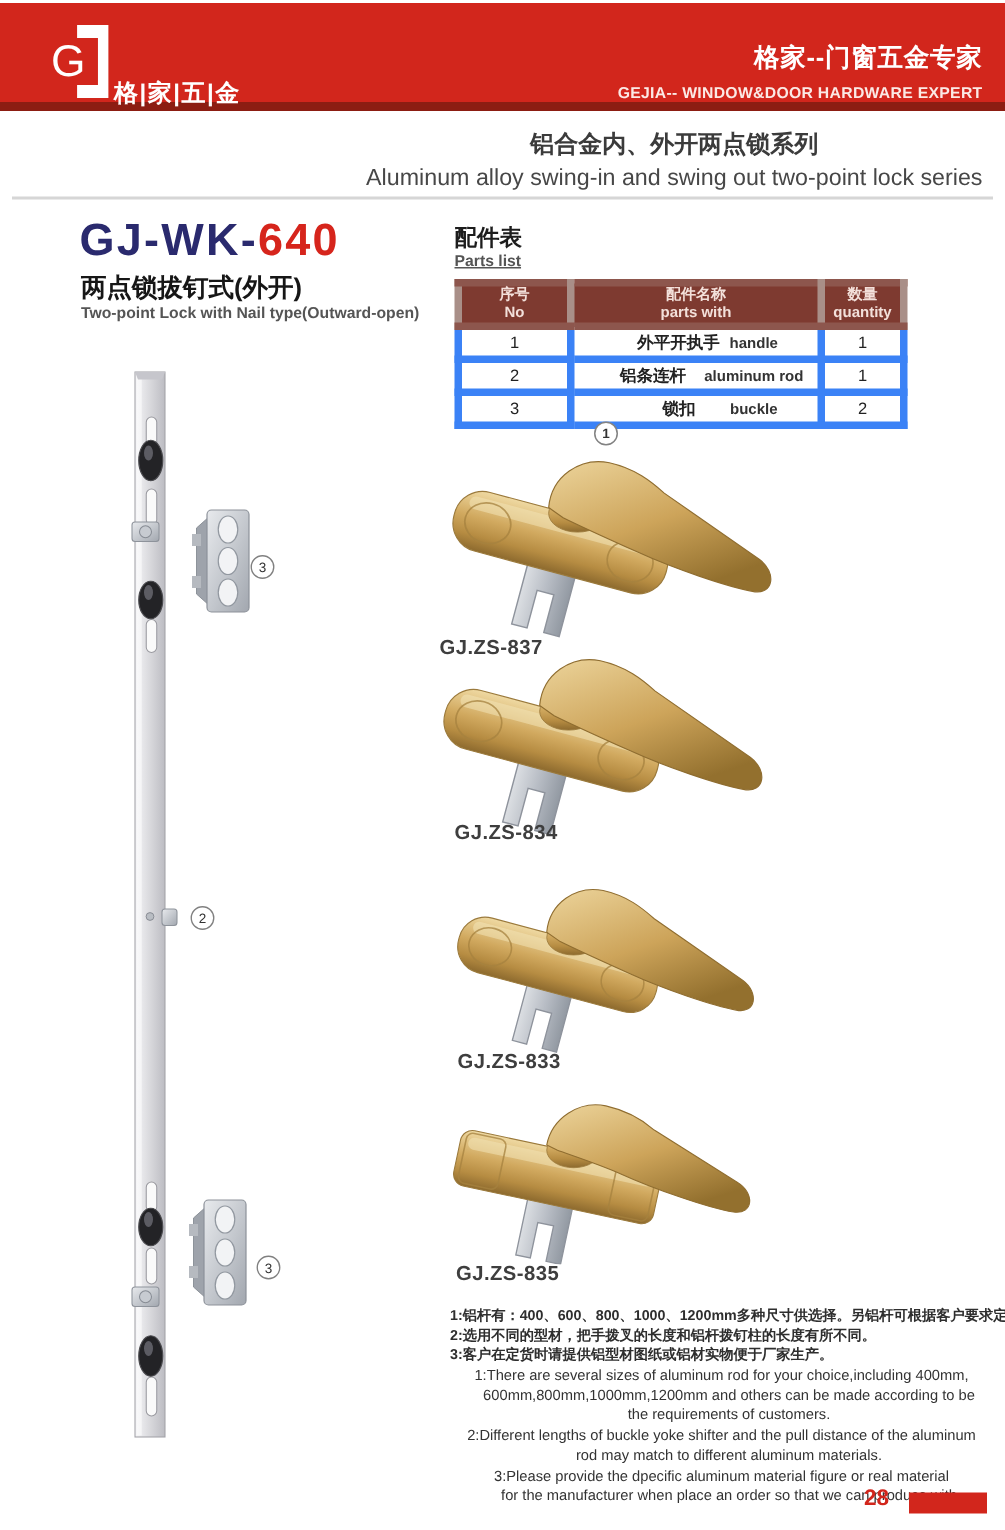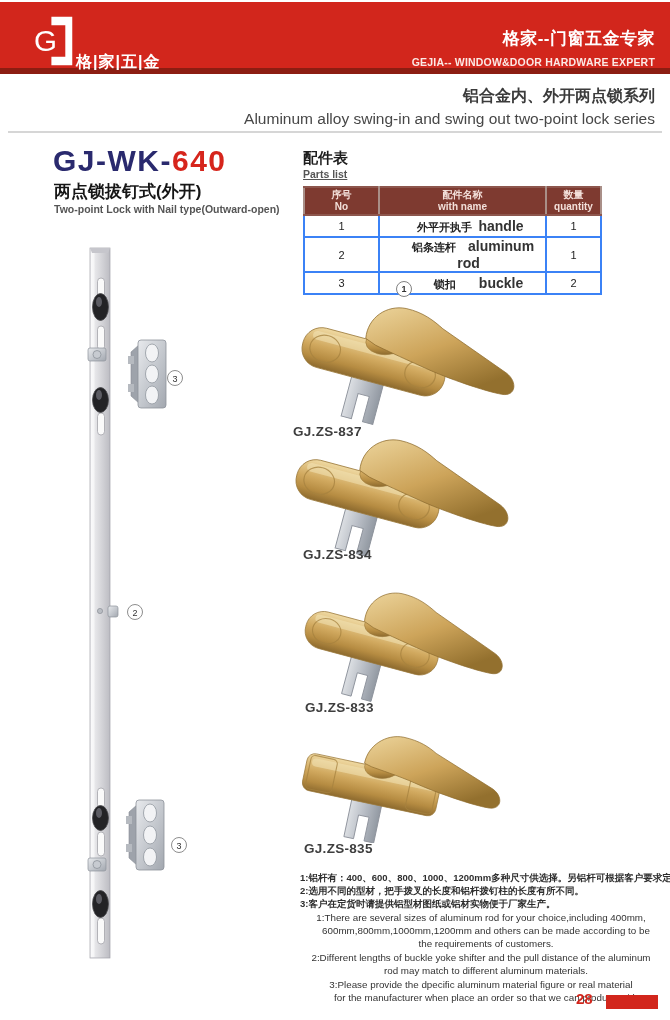--- a/index.html
+++ b/index.html
@@ -16,44 +16,44 @@
   }
   .logo-svg { position:absolute; left:34px; top:11px; }
   .logo-text {
     position:absolute; left:76px; top:50px; color:#ffffff;
     font-size:16px; letter-spacing:1px; font-weight:600; white-space:nowrap;
   }
   .brand { position:absolute; right:15px; top:25px; text-align:right; color:#ffffff; }
   .brand-cn { font-size:17px; font-weight:800; letter-spacing:0.5px; }
   .brand-en { font-size:10.5px; font-weight:700; margin-top:6px; letter-spacing:0.2px; color:#fbe9e5; }
   
-  .series { position:absolute; right:15px; top:86px; text-align:right; color:#3b3b3b; }
+  .series { position:absolute; right:15px; top:86px; text-align:center; color:#3b3b3b; }
   .series-cn { font-size:16px; font-weight:600; }
   .series-en { font-size:15.5px; font-weight:400; margin-top:3px; color:#474747; }
   .divider { position:absolute; left:8px; right:8px; top:131px; height:2px; background:#d6d6d6; }
   
   .model { position:absolute; left:53px; top:144px; font-size:30px; font-weight:800; letter-spacing:1.5px; white-space:nowrap; }
   .model-prefix { color:#2a2a6e; }
   .model-num { color:#d6251c; }
   .prod-name-cn { position:absolute; left:54px; top:180px; font-size:17px; font-weight:600; color:#161616; }
   .prod-name-en { position:absolute; left:54px; top:203px; font-size:10.5px; font-weight:700; color:#555555; }
   
   .parts-title-cn { position:absolute; left:303px; top:149px; font-size:15px; font-weight:700; color:#1d1d1d; }
   .parts-title-en { position:absolute; left:303px; top:168px; font-size:10.5px; font-weight:700; color:#555555;text-decoration:underline; }
   table.parts { position:absolute; left:303px; top:186px; width:297px; border-collapse:collapse; table-layout:fixed; }
-  table.parts th, table.parts td { border:2px solid #3b82f6; }
+  table.parts th, table.parts td { border:5px solid #3b82f6; }
   table.parts th {
     background:#7e3a30; color:#f3e0da; font-size:10px; font-weight:700;
     line-height:12px; height:28px; text-align:center; vertical-align:middle;
     border-color:#8d564d #a98f88 #8d564d #a98f88;
   }
   table.parts td { height:22px; font-size:11px; color:#222; text-align:center; vertical-align:middle; background:#fff; }
   td.pn { text-align:left; padding-left:12px; }
   .pn-cn { display:inline-block; width:62px; font-size:11px; font-weight:600; }
-  .pn-en { font-size:14px; font-weight:600; color:#333; }
+  .pn-en { font-size:10px; font-weight:600; color:#333; }
   .col-no { width:75px; } .col-name { width:167px; } .col-qty { width:55px; }
   
   .callout {
     position:absolute; width:16px; height:16px; border:1px solid #828282; border-radius:50%;
     display:flex; align-items:center; justify-content:center;
     font-size:9px; color:#333; background:#fff; font-weight:600;
   }
   
   .handle-svg { position:absolute; }
   .prod-label { position:absolute; font-size:13.5px; font-weight:800; color:#3e3e3e; letter-spacing:0.3px; }
@@ -167,21 +167,21 @@
         <col class="col-qty">
       </colgroup>
     <tbody>
         <tr>
       <th>
         <span>序号</span><br>
         <span>No</span>
       </th>
       <th>
         <span>配件名称</span><br>
-        <span>with name</span>
+        <span>parts with</span>
       </th>
       <th>
         <span>数量</span><br>
         <span>quantity</span>
       </th>
     </tr>
     <tr>
       <td>1</td>
       <td class="pn">
         <span class="pn-cn">外平开执手</span>

